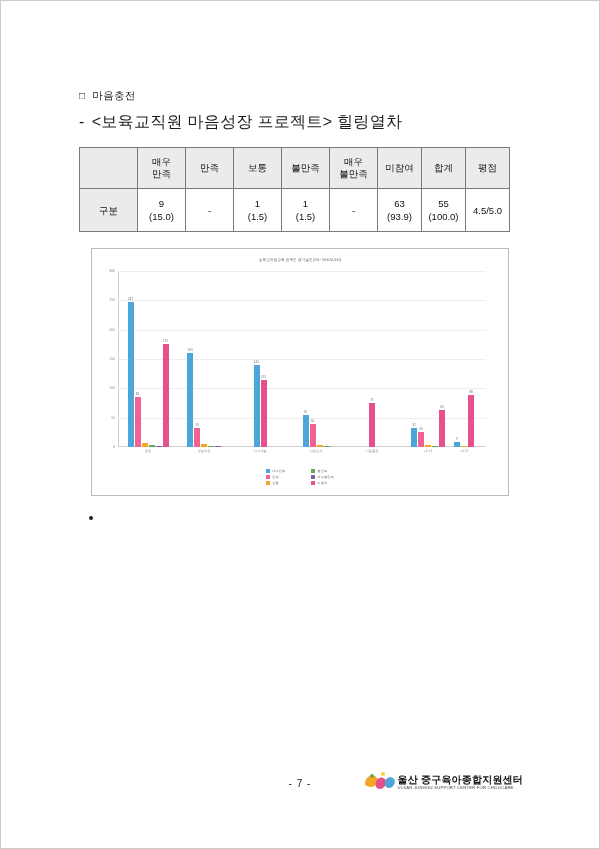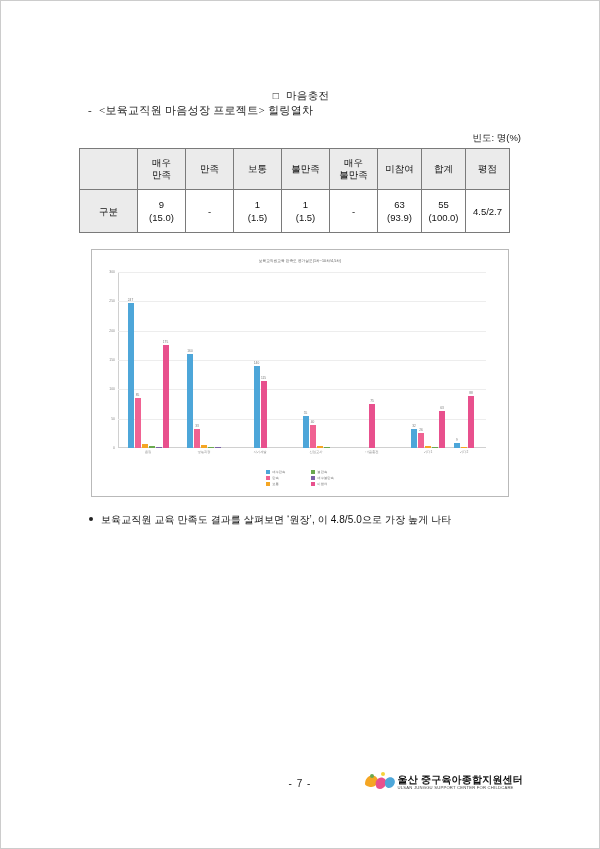--- a/index.html
+++ b/index.html
@@ -25,36 +25,34 @@
     left: 78px;
     top: 88px;
     width: 444px;
   }
 
   
   .h-line1 {
     font-size: 10.5px;
     color: #1a1a1a;
     letter-spacing: 0.3px;
+    margin-bottom: 9px;
     white-space: nowrap;
-    text-align: center;
   }
   .h-line1 .box {
     display: inline-block;
     margin-right: 7px;
     font-size: 10px;
   }
   .h-line2 {
-    font-size: 11px;
+    font-size: 16px;
     color: #1a1a1a;
     letter-spacing: 0.3px;
-    margin-left: 9px;
     margin-bottom: 14px;
     white-space: nowrap;
-    font-family: Liberation Serif, serif;
   }
   .h-line2 .dash {
     display: inline-block;
     margin-right: 7px;
   }
 
   
   .unit-row {
     text-align: right;
     font-size: 9.5px;
@@ -287,21 +285,20 @@
   <div class="content">
 
     <div class="h-line1">
       <span class="box">□</span><span>마음충전</span>
     </div>
 
     <div class="h-line2">
       <span class="dash">-</span><span>&lt;보육교직원 마음성장 프로젝트&gt; 힐링열차</span>
     </div>
 
-    <div class="unit-row">빈도: 명(%)</div>
 
     <table class="stat">
       <colgroup>
         <col style="width:58px">
         <col style="width:48px">
         <col style="width:48px">
         <col style="width:48px">
         <col style="width:48px">
         <col style="width:48px">
         <col style="width:44px">
@@ -362,21 +359,21 @@
           </td>
           <td>
             <span class="cell-main">63</span>
             <span class="cell-sub">(93.9)</span>
           </td>
           <td>
             <span class="cell-main">55</span>
             <span class="cell-sub">(100.0)</span>
           </td>
           <td>
-            <span class="cell-main">4.5/2.7</span>
+            <span class="cell-main">4.5/5.0</span>
           </td>
         </tr>
       </tbody>
     </table>
 
     <div class="chart-box">
       <div class="chart-title">보육교직원교육 만족도 평가설문(1차~10차/4,5차)</div>
 
       <div class="plot">
         <div class="yaxis-line"></div>
@@ -509,21 +506,20 @@
           <div class="legend-item">
             <span class="swatch" style="background:#e8508d"></span>
             <span>미참여</span>
           </div>
         </div>
       </div>
     </div>
 
     <div class="bullet-para">
       <span class="dot"></span>
-      <span>보육교직원 교육 만족도 결과를 살펴보면 ‘원장’, 이 4.8/5.0으로 가장 높게 나타</span>
     </div>
 
   </div>
 
   <div class="footer">
     <div class="page-num">- 7 -</div>
     <div class="logo">
       <div class="logo-mark">
         <svg width="34" height="24" viewBox="0 0 34 24">
           <path d="M2 14 C2 6, 10 3, 14 8 C17 12, 12 18, 7 17 C3 16, 2 15, 2 14 Z" fill="#f5a623"></path>

